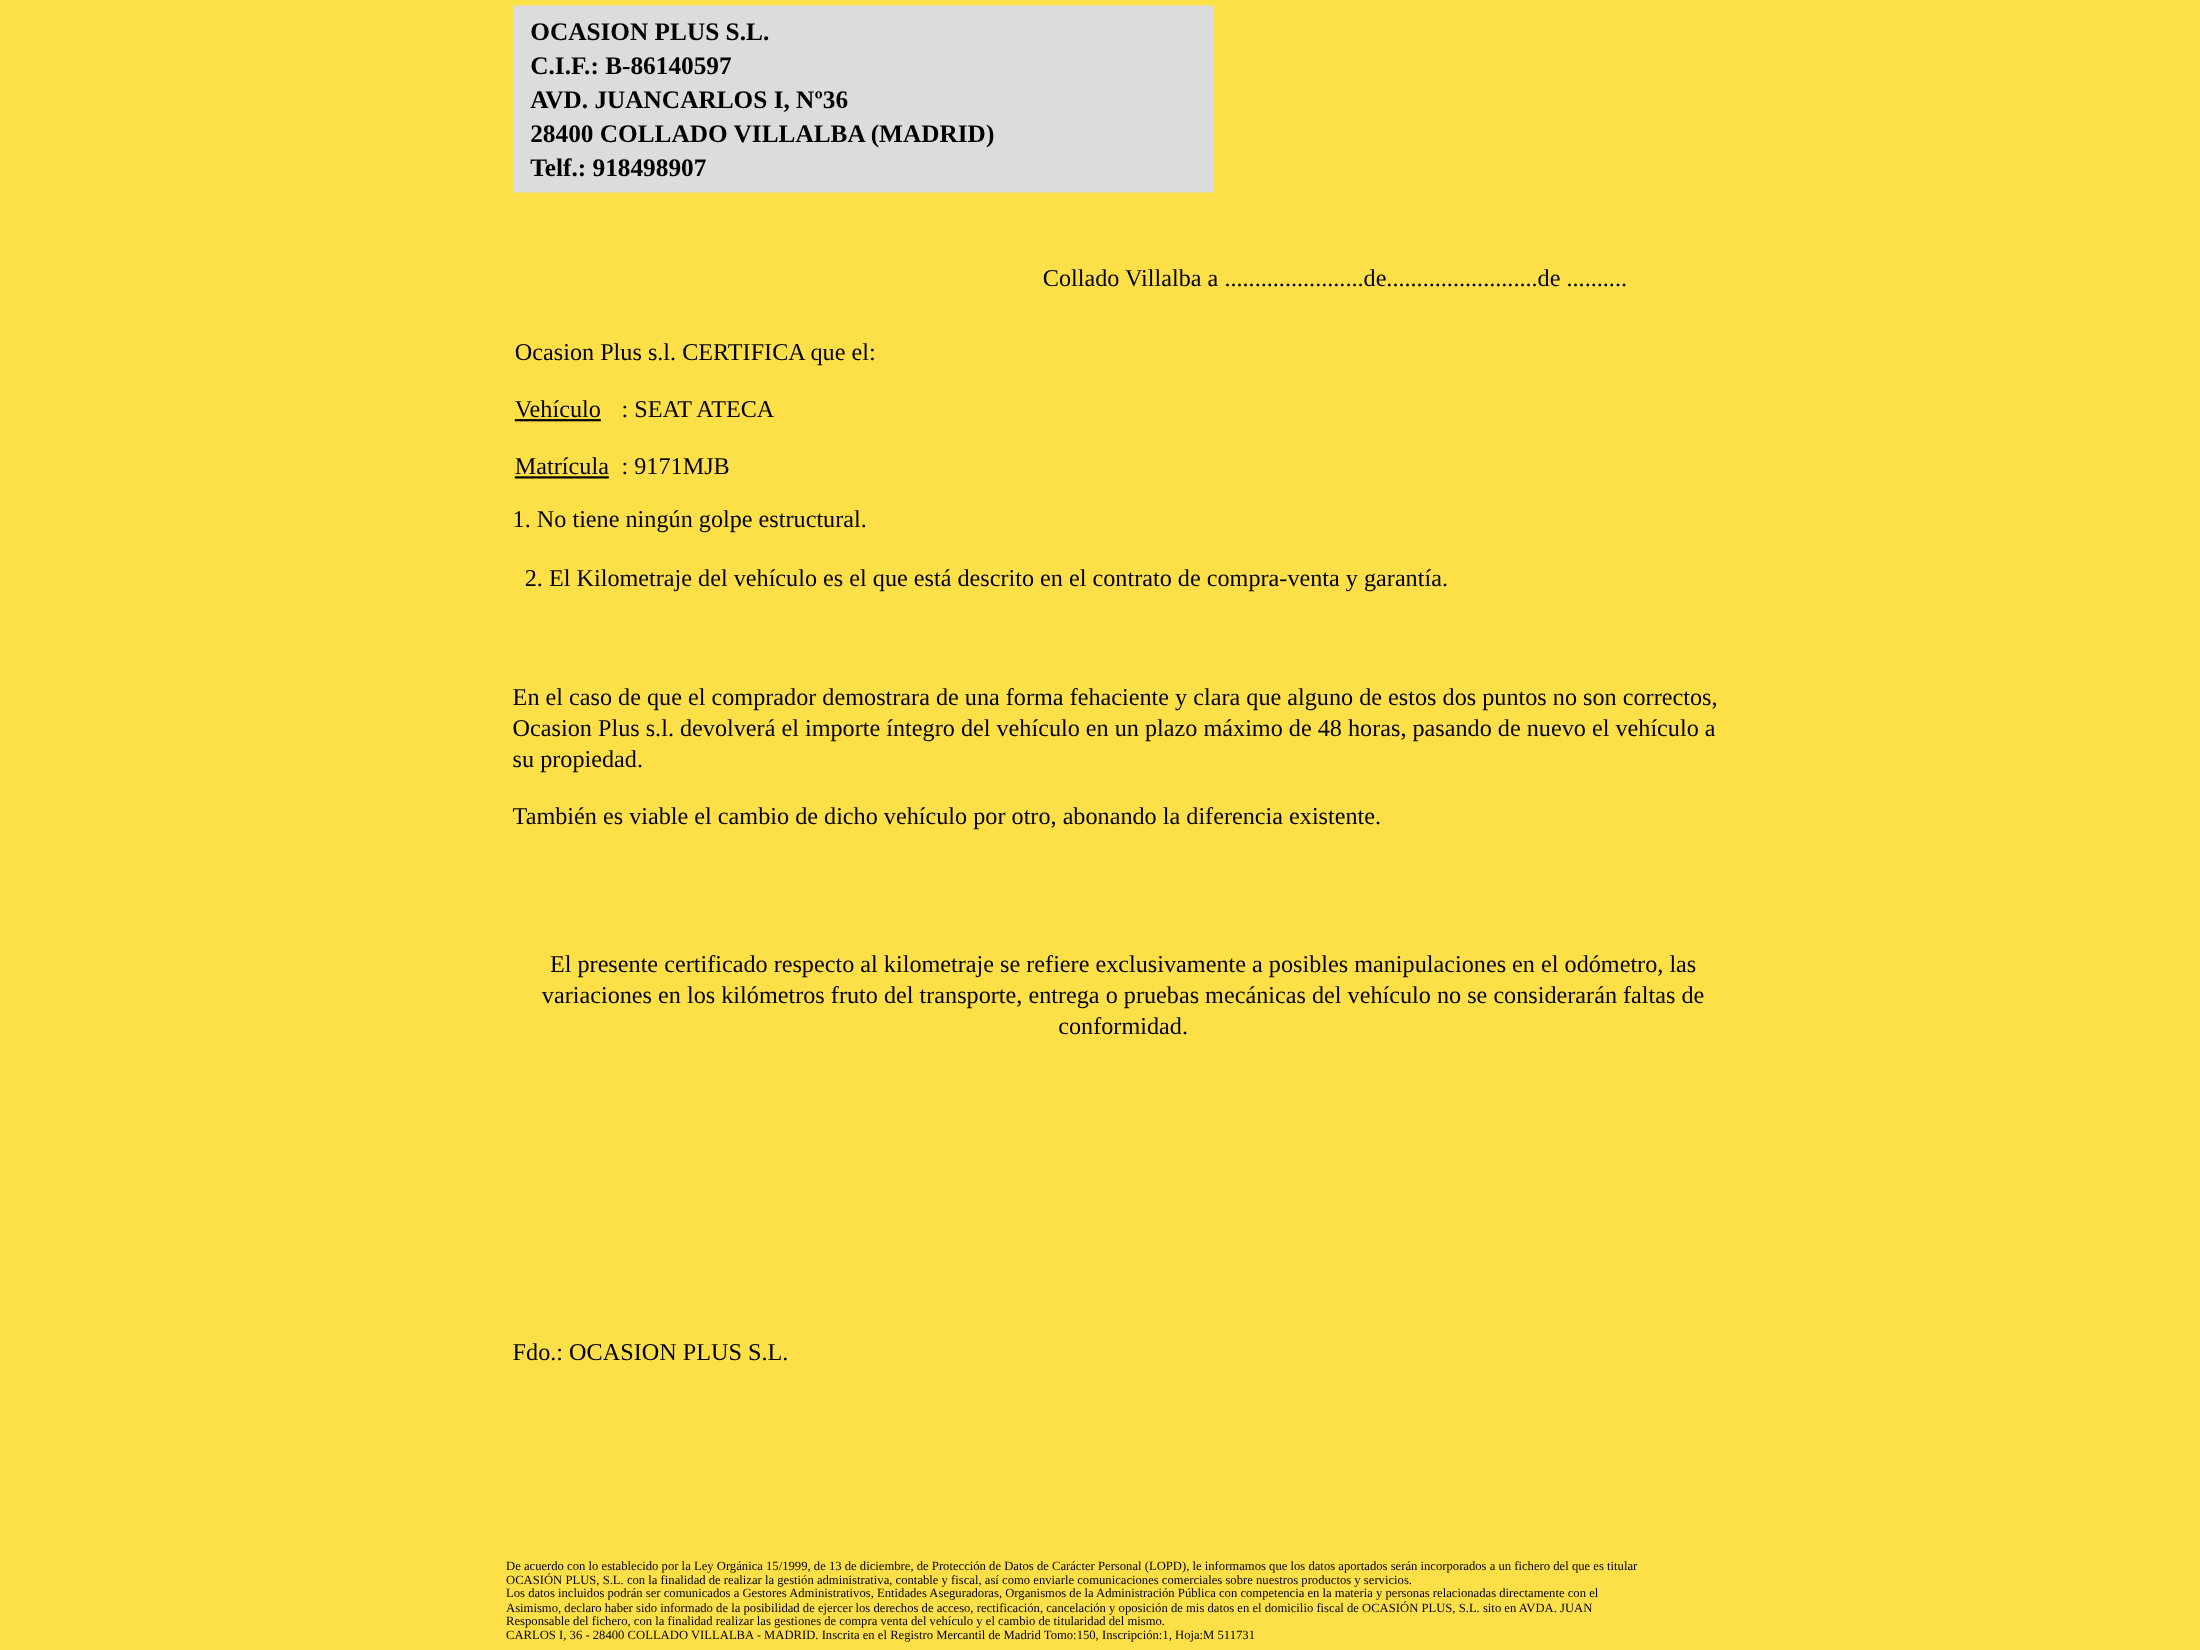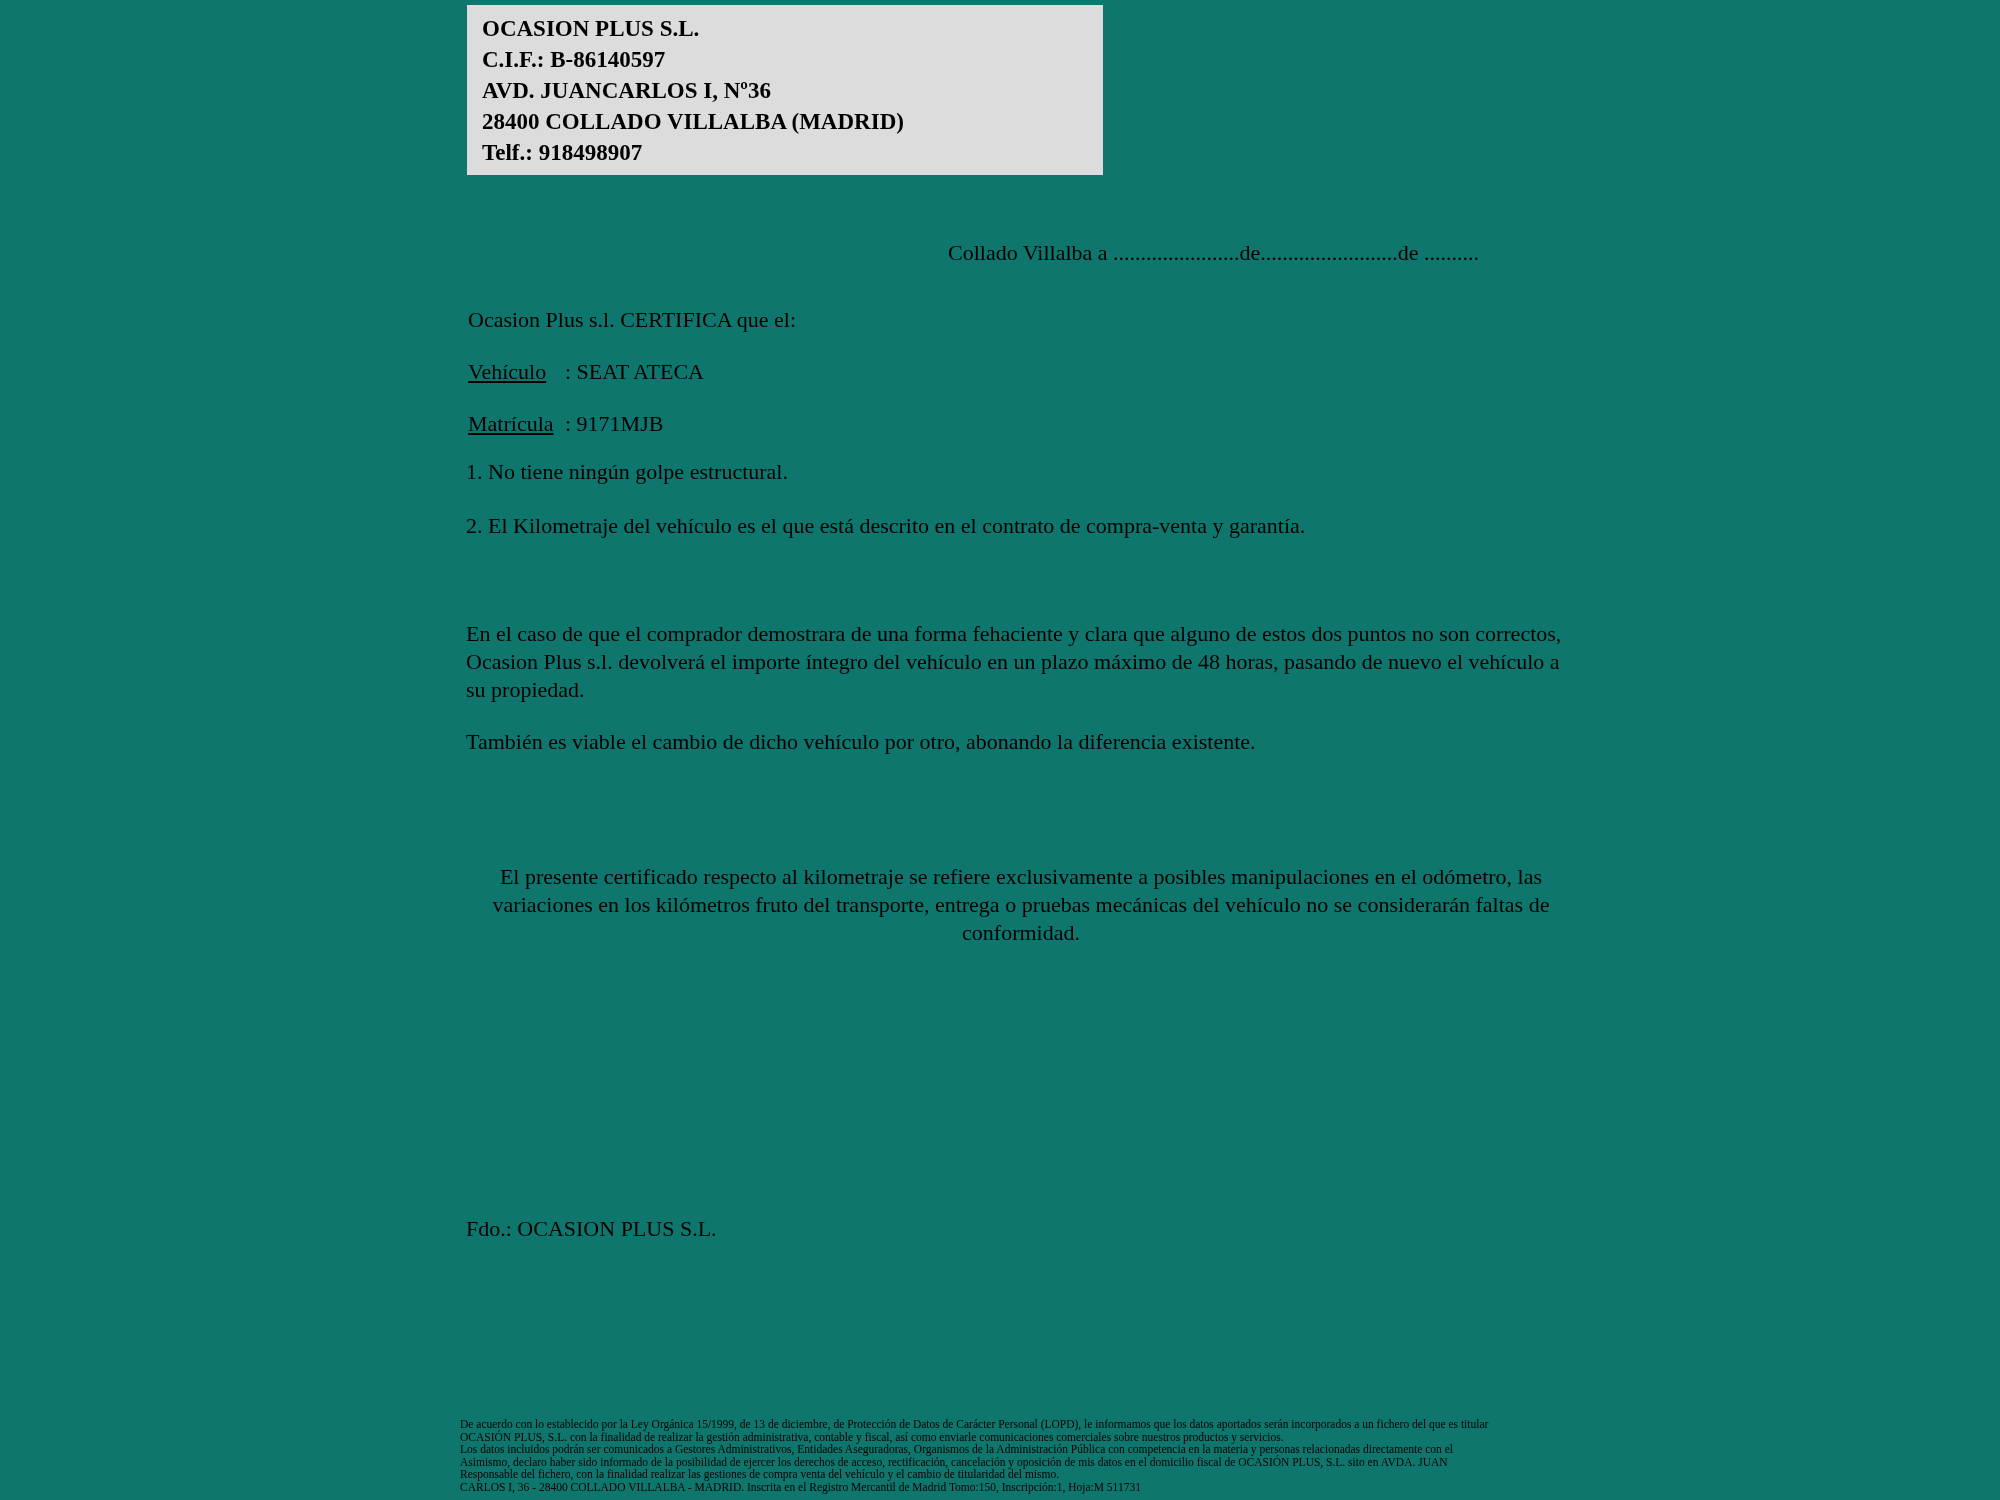--- a/index.html
+++ b/index.html
@@ -1,21 +1,21 @@
 <!DOCTYPE html>
 <html><head>
 <meta charset="utf-8">
 <style>
   * { margin: 0; padding: 0; box-sizing: border-box; }
   html, body { background: #ffffff; }
   .page {
     position: relative;
     width: 2000px;
     height: 1500px;
-    background: #0f766e;
+    background: #fde047;
     color: #000000;
     font-family: "Liberation Serif", serif;
     overflow: hidden;
   }
   .company-header {
     position: absolute;
     left: 467px;
     top: 5px;
     width: 636px;
     height: 170px;
@@ -46,21 +46,21 @@
     margin-top: 18px;
   }
   .body-par {
     position: absolute;
     left: 466px;
     width: 1110px;
     font-size: 22px;
     line-height: 28px;
   }
   .p-point1 { top: 458px; }
-  .p-point2 { top: 512px; }
+  .p-point2 { top: 512px; margin-left: 11px; }
   .p-refund { top: 620px; }
   .p-swap { top: 728px; }
   .p-ganvam { top: 783px; }
   .p-odometer { top: 863px; text-align: center; }
   .signature {
     position: absolute;
     left: 466px;
     top: 1216px;
     font-size: 22px;
   }

